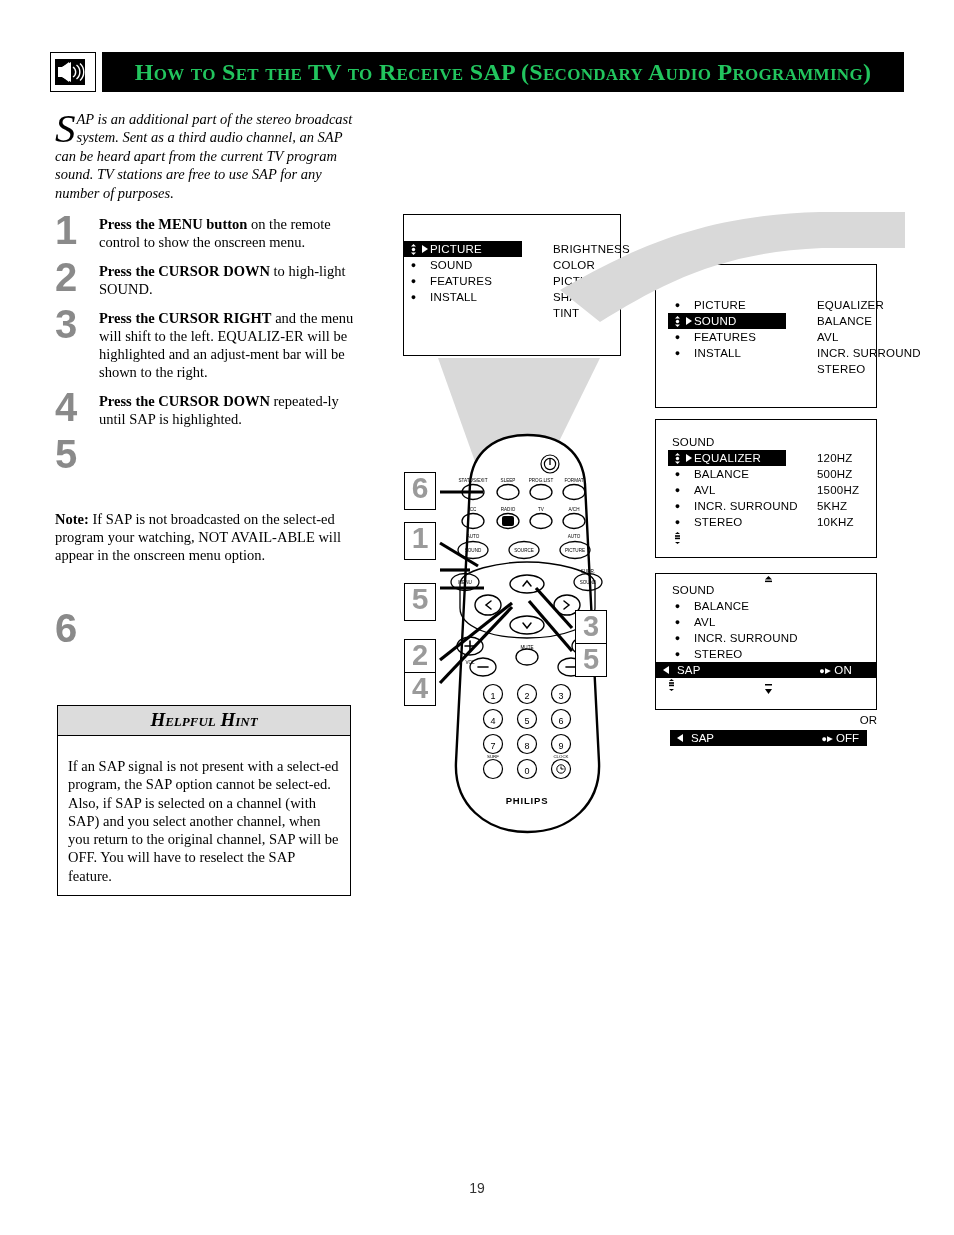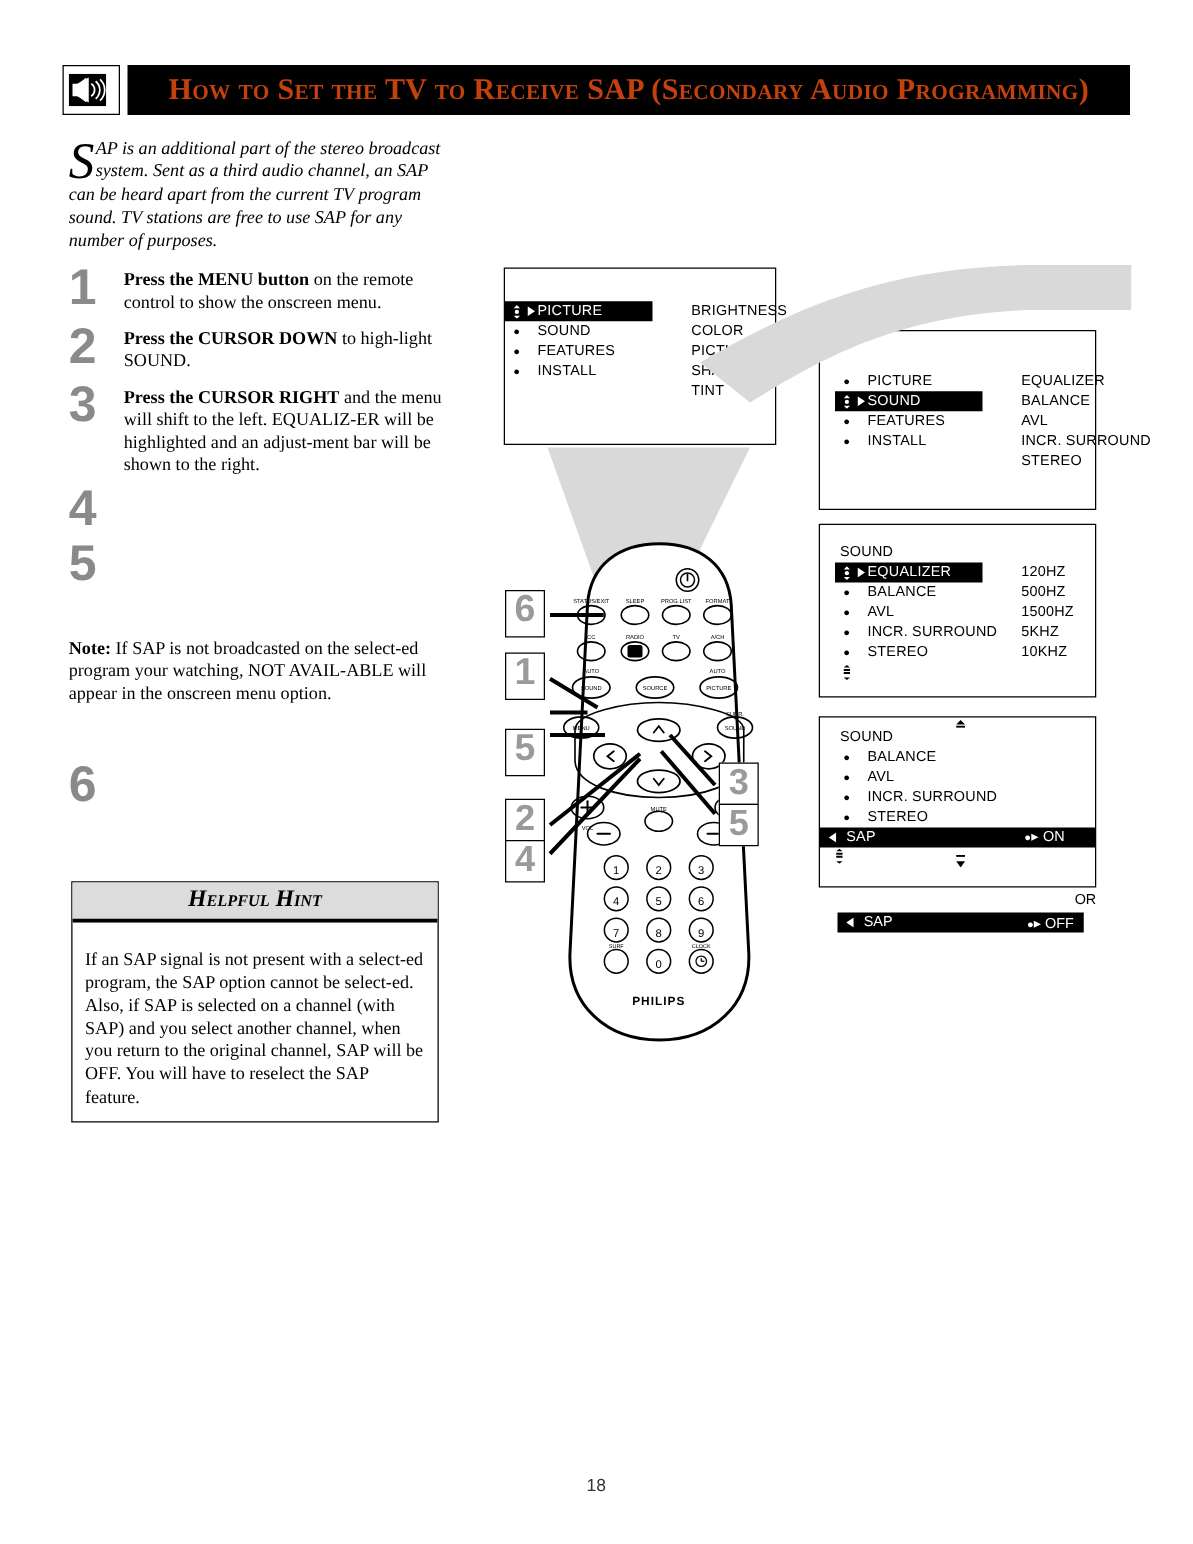--- a/index.html
+++ b/index.html
@@ -42,21 +42,21 @@
     left: 52px;
     top: 0px;
     right: 0;
     height: 40px;
     background: #000000;
     display: flex;
     align-items: center;
     justify-content: center;
   }
   .header-title {
-    color: #c2410c;
+    color: #22c55e;
     font-family: "Liberation Serif", serif;
     font-weight: bold;
     font-size: 24px;
     letter-spacing: 0.3px;
     white-space: nowrap;
     font-variant: small-caps;
   }
 
   
   .intro {
@@ -132,21 +132,21 @@
     position: absolute;
     left: 57px;
     top: 705px;
     width: 294px;
     border: 1px solid #000;
     background: #ffffff;
     box-sizing: border-box;
   }
   .hint-head {
     background: #dcdcdc;
-    border-bottom: 3px solid #000000;
+    border-bottom: 1px solid #000000;
     text-align: center;
     font-style: italic;
     font-weight: bold;
     font-size: 19px;
     padding: 3px 0 4px 0;
     font-variant: small-caps;
     font-family: Liberation Serif, serif;
   }
   .hint-body {
     padding: 21px 10px 10px 10px;
@@ -306,20 +306,21 @@
   <div class="step">
     <div class="step-num">2</div>
     <div class="step-text"><b>Press the CURSOR DOWN</b><span> to high-light SOUND.</span></div>
   </div>
   <div class="step">
     <div class="step-num">3</div>
     <div class="step-text"><b>Press the CURSOR RIGHT</b><span> and the menu will shift to the left. EQUALIZ-ER will be highlighted and an adjust-ment bar will be shown to the right.</span></div>
   </div>
   <div class="step">
     <div class="step-num">4</div>
+    <div class="step-text"><b>Press the CURSOR DOWN</b><span> repeated-ly until SAP is highlighted.</span></div>
   </div>
   <div class="step">
     <div class="step-num">5</div>
   </div>
 </div>
 
 <div class="note">
   <b>Note:</b><span> If SAP is not broadcasted on the select-ed program your watching, NOT AVAIL-ABLE will appear in the onscreen menu option.</span>
 </div>
 
@@ -745,13 +746,13 @@
 </div>
 
 <div class="callout" style="left:404px; top:472px; width:32px; height:38px;">6</div>
 <div class="callout" style="left:404px; top:522px; width:32px; height:38px;">1</div>
 <div class="callout" style="left:404px; top:583px; width:32px; height:38px;">5</div>
 <div class="callout two" style="left:404px; top:639px; width:32px; height:34px;">2</div>
 <div class="callout two" style="left:404px; top:672px; width:32px; height:34px;">4</div>
 <div class="callout two" style="left:575px; top:610px; width:32px; height:34px;">3</div>
 <div class="callout two" style="left:575px; top:643px; width:32px; height:34px;">5</div>
 
-<div class="page-num">18</div>
+<div class="page-num">19</div>
 
 </body></html>

